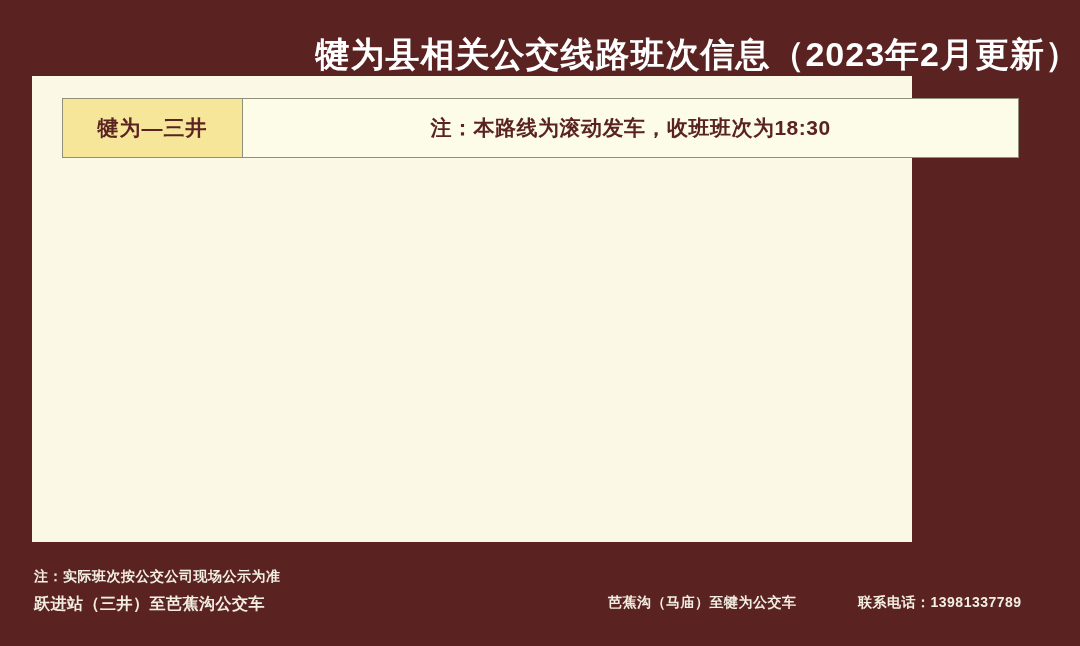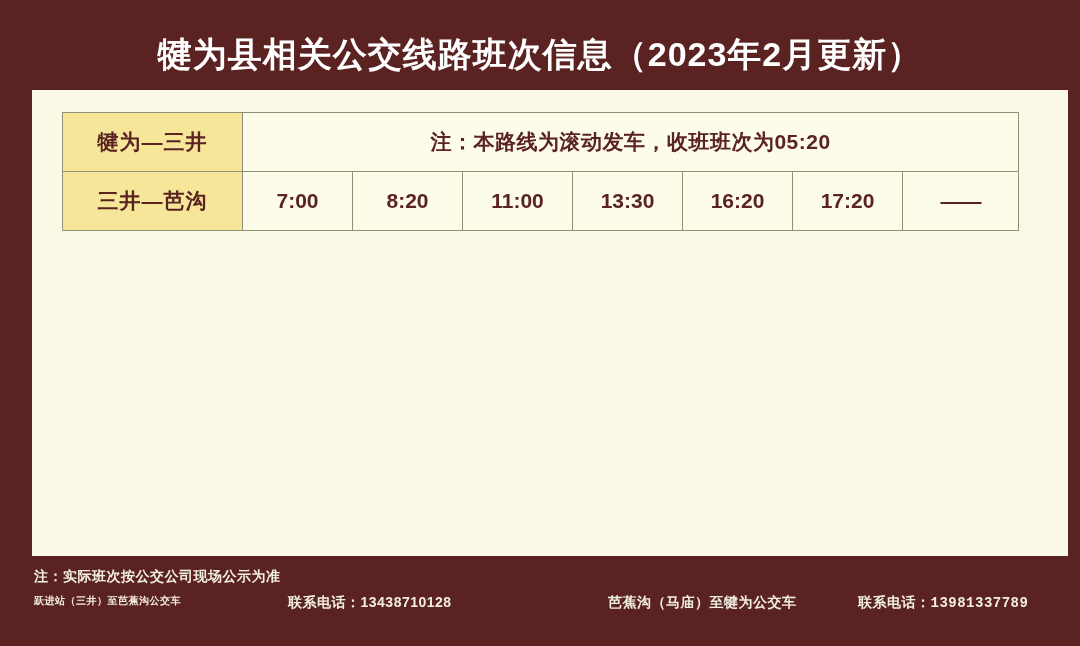--- a/index.html
+++ b/index.html
@@ -23,37 +23,37 @@
 
   
   .title-bar {
     position: absolute;
     left: 0;
     top: 24px;
     width: 1080px;
     height: 62px;
     display: flex;
     align-items: center;
-    justify-content: center;
+    justify-content: flex-end;
   }
   .title-text {
     color: #ffffff;
     font-size: 34px;
     font-weight: bold;
     letter-spacing: 1px;
     white-space: nowrap;
     font-family: "Liberation Sans", "DejaVu Sans", sans-serif;
   }
 
   
   .card {
     position: absolute;
     left: 32px;
-    top: 90px;
-    width: 1036px;
+    top: 76px;
+    width: 880px;
     height: 466px;
     background: #fbf8e6;
     box-sizing: border-box;
     padding: 22px 30px 0 30px;
   }
 
   
   table.sched {
     border-collapse: collapse;
     table-layout: fixed;
@@ -117,21 +117,21 @@
     position: absolute;
     top: 32px;
     left: 0;
     width: 1080px;
     height: 24px;
   }
   .foot-left-label {
     position: absolute;
     left: 34px;
     top: 0;
-    font-size: 10px;
+    font-size: 16px;
     font-weight: bold;
     letter-spacing: 0.5px;
     white-space: nowrap;
   }
   .foot-left-phone {
     position: absolute;
     left: 288px;
     top: 0;
     font-size: 14px;
     font-weight: bold;
@@ -148,21 +148,20 @@
     white-space: nowrap;
   }
   .foot-right-phone {
     position: absolute;
     left: 858px;
     top: 0;
     font-size: 14px;
     font-weight: bold;
     letter-spacing: 0.5px;
     white-space: nowrap;
-    font-family: Liberation Mono, monospace;
   }
 </style>
 </head>
 <body>
 
 <div class="poster">
 
   <div class="title-bar">
     <div class="title-text">犍为县相关公交线路班次信息（2023年2月更新）</div>
   </div>
@@ -176,31 +175,21 @@
         <col style="width:110px">
         <col style="width:110px">
         <col style="width:110px">
         <col style="width:110px">
         <col style="width:110px">
         <col style="width:116px">
       </colgroup>
       <tbody>
         <tr>
           <td class="route">犍为—三井</td>
-          <td class="note" colspan="7">注：本路线为滚动发车，收班班次为05:20</td>
-        </tr>
-        <tr>
-          <td class="route">三井—芭沟</td>
-          <td>7:00</td>
-          <td>8:20</td>
-          <td>11:00</td>
-          <td>13:30</td>
-          <td>16:20</td>
-          <td>17:20</td>
-          <td class="dash">——</td>
+          <td class="note" colspan="7">注：本路线为滚动发车，收班班次为18:30</td>
         </tr>
       </tbody>
     </table>
 
     <div class="tbl-gap"></div>
 
     <table class="sched">
       <colgroup>
         <col style="width:180px">
         <col style="width:110px">
@@ -214,19 +203,18 @@
       <tbody>
       </tbody>
     </table>
 
   </div>
 
   <div class="footer">
     <div class="foot-note">注：实际班次按公交公司现场公示为准</div>
     <div class="foot-row">
       <div class="foot-left-label">跃进站（三井）至芭蕉沟公交车</div>
-      <div class="foot-left-phone">联系电话：13438710128</div>
       <div class="foot-right-label">芭蕉沟（马庙）至犍为公交车</div>
       <div class="foot-right-phone">联系电话：13981337789</div>
     </div>
   </div>
 
 </div>
 
 </body></html>

